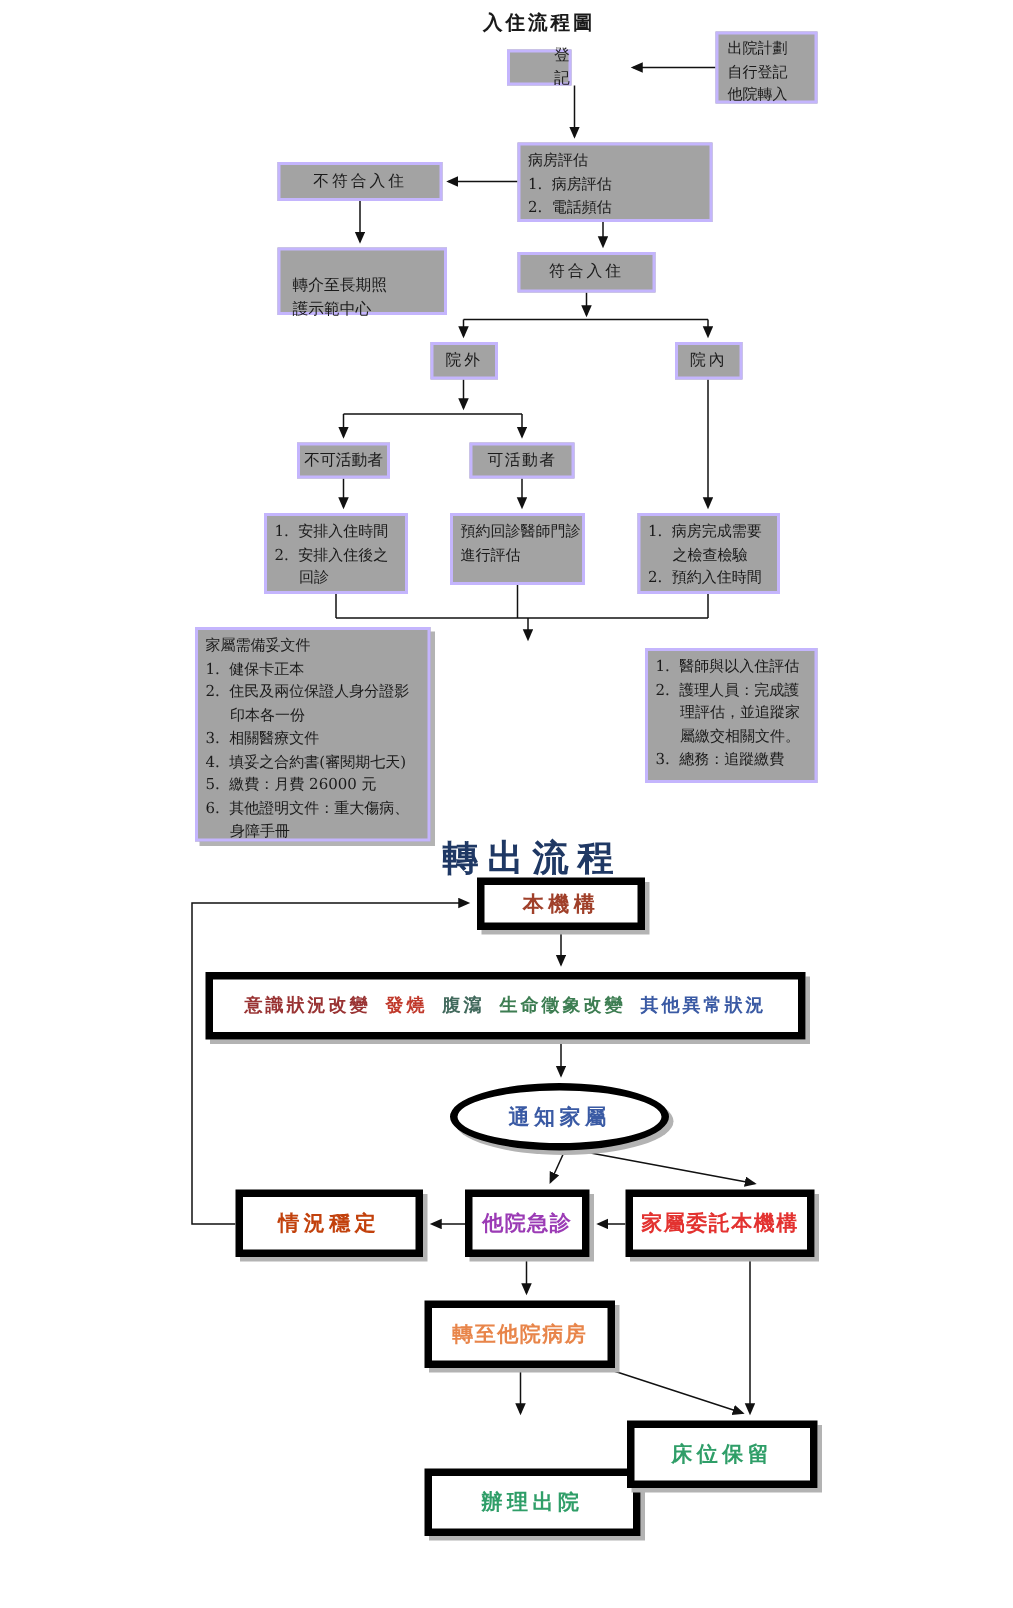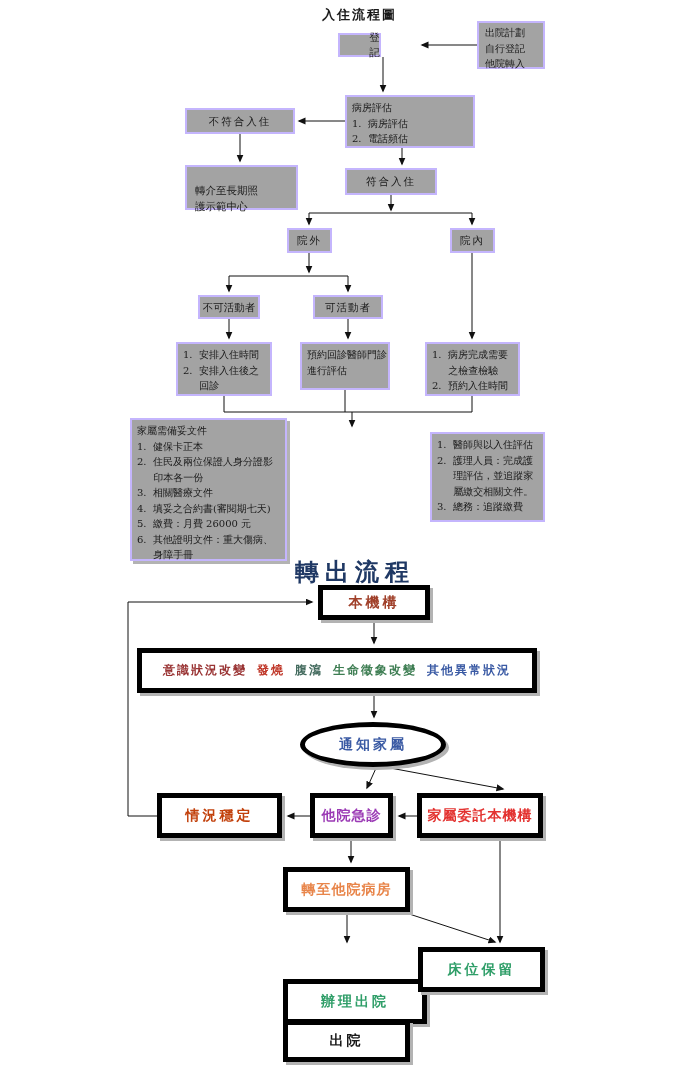--- a/index.html
+++ b/index.html
@@ -182,15 +182,14 @@
   <div class="box2 c-er" style="left:310px;top:793px;width:83px;height:45px;letter-spacing:1px;">他院急診</div>
 
   <div class="box2 c-entrust" style="left:417px;top:793px;width:126px;height:45px;letter-spacing:1px;">家屬委託本機構</div>
 
   <div class="box2 c-transfer" style="left:283px;top:867px;width:127px;height:45px;letter-spacing:1px;">轉至他院病房</div>
 
   <div class="box2 c-green" style="left:283px;top:947px;width:144px;height:45px;margin-top:32px;">辦理出院</div>
 
   <div class="box2 c-green" style="left:418px;top:947px;width:127px;height:45px;">床位保留</div>
 
-  <div class="box2 c-black" style="left:283px;top:1020px;width:127px;height:42px;">出院</div>
 
 </div>
 
 </body></html>

